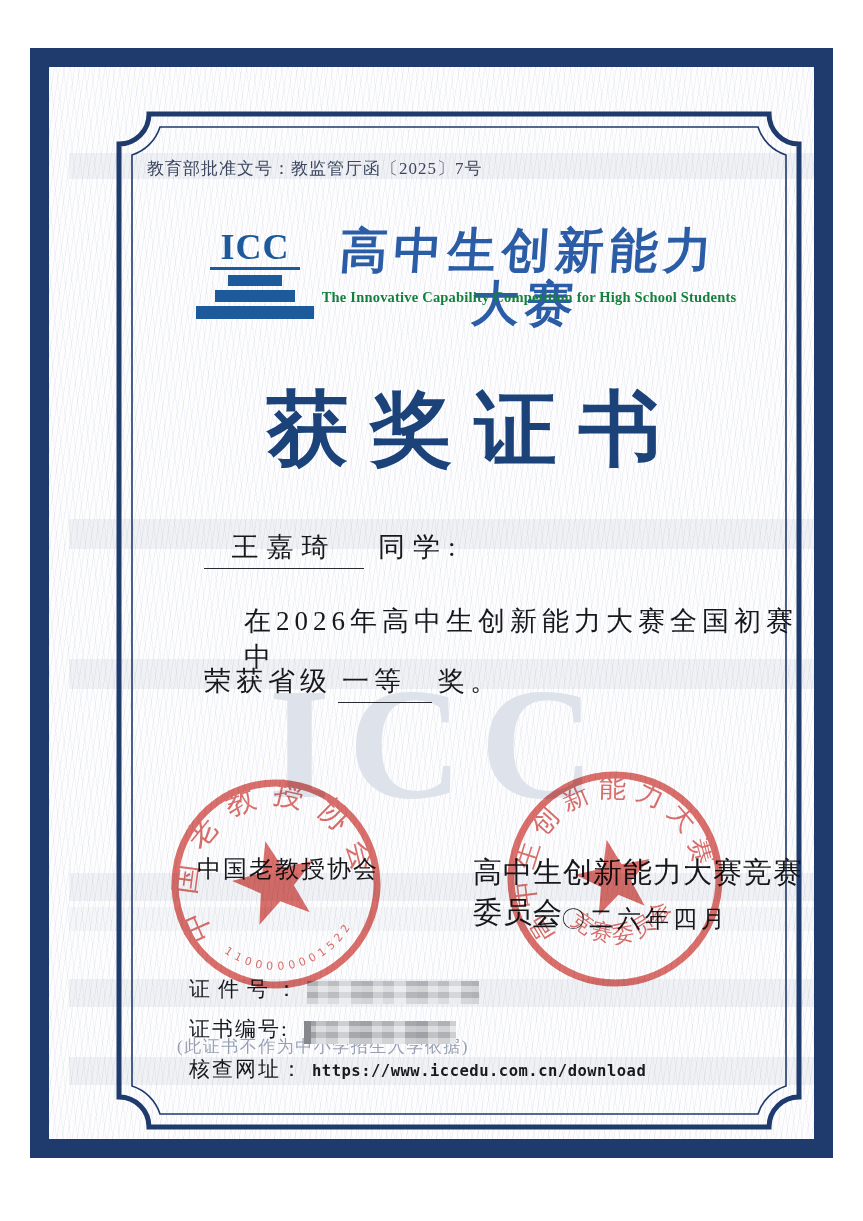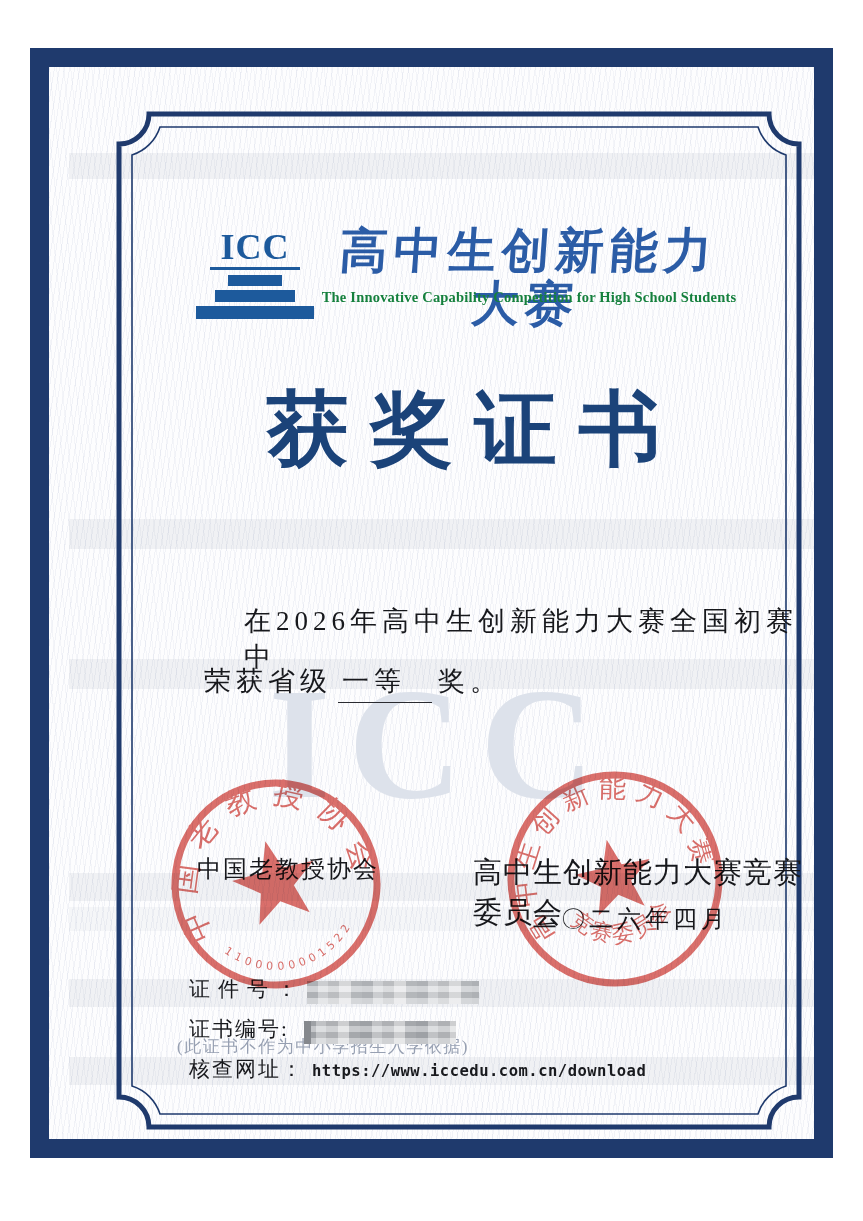--- a/index.html
+++ b/index.html
@@ -126,35 +126,39 @@
     <div class="scan-band" style="top:912px;height:28px;"></div>
     <div class="scan-band" style="top:990px;height:28px;"></div>
 
     <div class="watermark">ICC</div>
 
     <svg class="ornament" width="704" height="1038" viewBox="0 0 704 1038">
       <path d="M 42,13 H 662 A 30 30 0 0 0 692,43 V 996 A 30 30 0 0 0 662,1026 H 42 A 30 30 0 0 0 12,996 V 43 A 30 30 0 0 0 42,13 Z" fill="none" stroke="#1f3a6d" stroke-width="5"></path>
       <path d="M 53,26 H 651 A 43 43 0 0 0 679,54 V 985 A 43 43 0 0 0 651,1013 H 53 A 43 43 0 0 0 25,985 V 54 A 43 43 0 0 0 53,26 Z" fill="none" stroke="#1f3a6d" stroke-width="1.6"></path>
     </svg>
 
+    <div class="approval">教育部批准文号：教监管厅函〔2025〕7号</div>
 
     <div class="logo">
       <div class="logo-acronym">ICC</div>
       <div class="logo-bars">
         <div class="logo-bar bar1"></div>
         <div class="logo-bar bar2"></div>
         <div class="logo-bar bar3"></div>
       </div>
     </div>
 
     <div class="title-cn">高中生创新能力大赛</div>
     <div class="title-en">The Innovative Capability Competition for High School Students</div>
 
     <div class="cert-title">获奖证书</div>
 
+    <div class="name-row kai">
+      <span class="name-underline">王嘉琦</span><span class="salutation">同学:</span>
+    </div>
 
     <div class="body-line1 kai">在2026年高中生创新能力大赛全国初赛中</div>
     <div class="body-line2 kai">
       <span>荣获省级</span><span class="award-underline">一等</span><span>奖。</span>
     </div>
 
     <div class="issuer-left kai">中国老教授协会</div>
     <div class="issuer-right kai">高中生创新能力大赛竞赛委员会</div>
     <div class="issue-date kai">二〇二六年四月</div>
 

